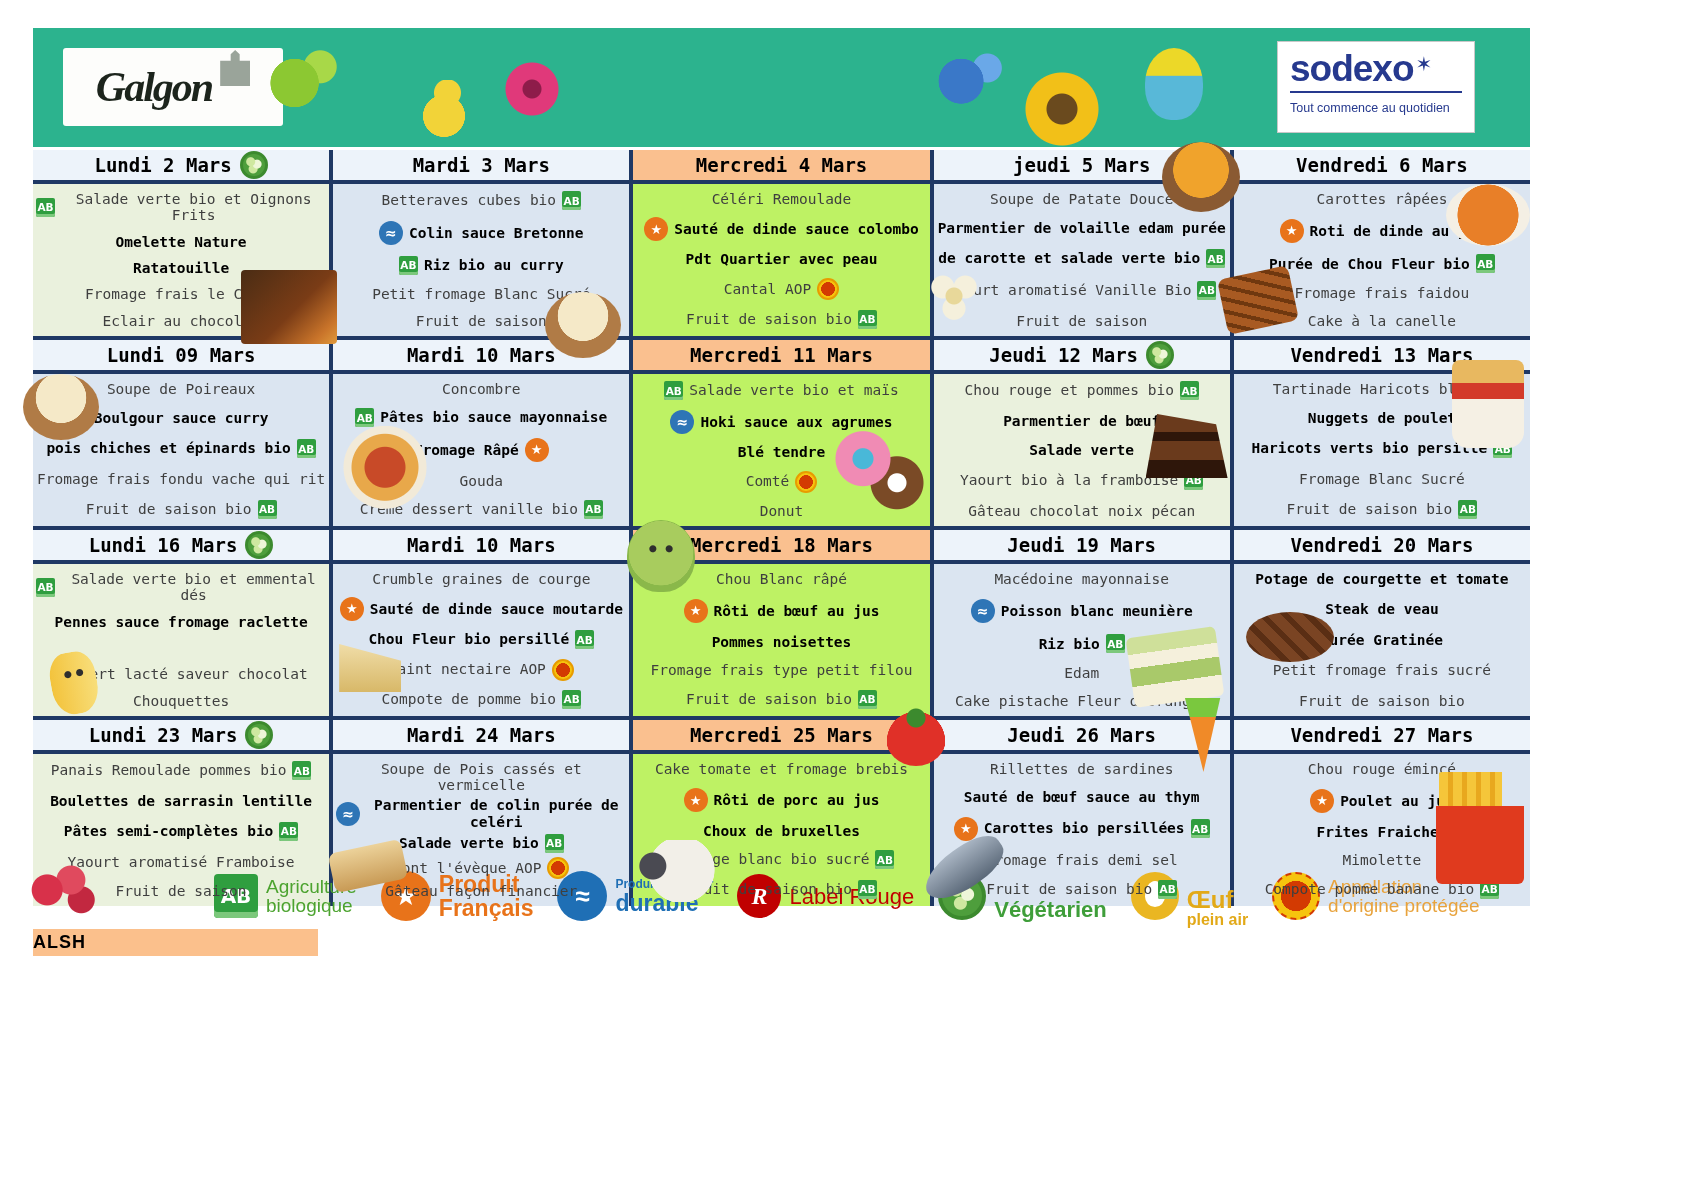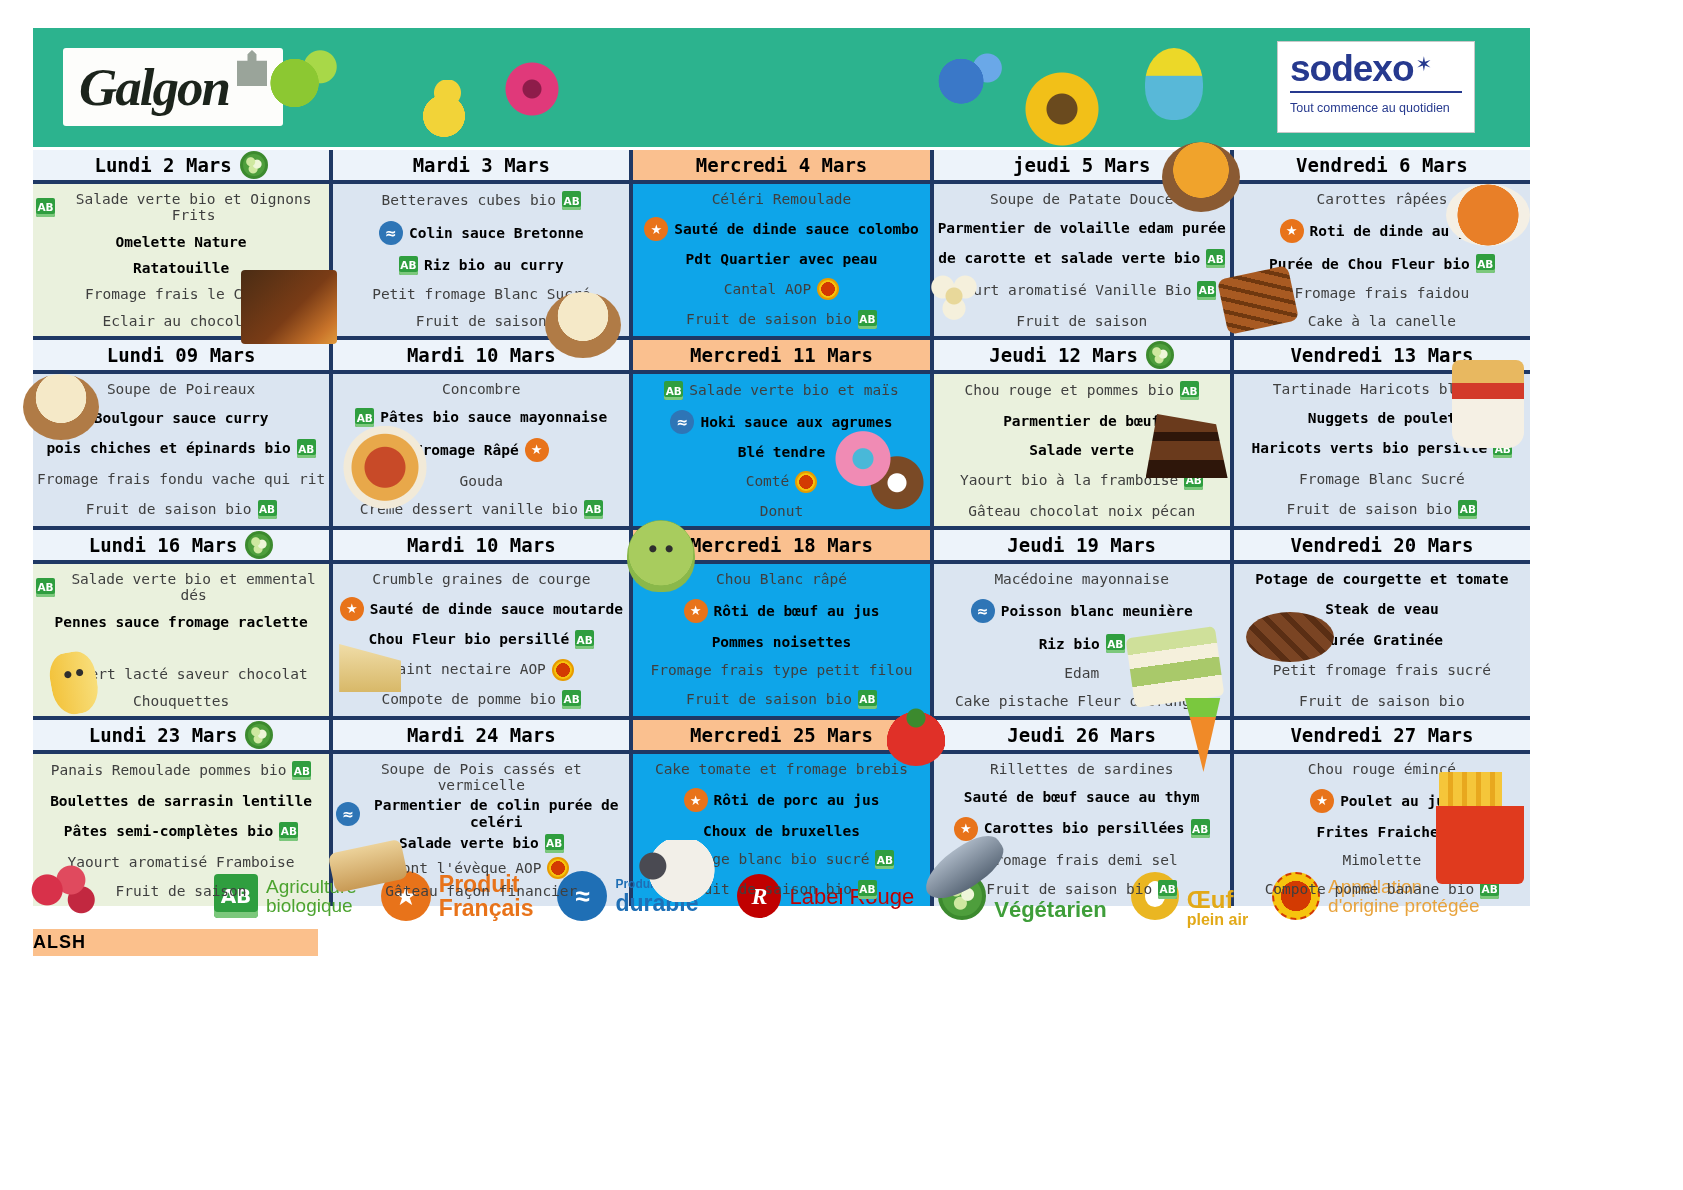--- a/index.html
+++ b/index.html
@@ -4,21 +4,21 @@
 <style>
   html,body{margin:0;padding:0;background:#ffffff;}
   .page{position:relative;width:1683px;height:1190px;background:#fff;overflow:hidden;
         font-family:"DejaVu Sans Mono","Liberation Mono",monospace;}
 
   
   .banner{position:absolute;left:33px;top:28px;width:1497px;height:119px;background:#2cb38e;}
   .galgon-box{position:absolute;left:30px;top:20px;width:220px;height:78px;background:#fdfdfb;
               border-radius:3px;display:flex;align-items:center;justify-content:center;gap:8px;}
   .galgon-text{font-family:"Liberation Serif",serif;font-style:italic;font-weight:bold;
-               font-size:53px;color:#1c241c;letter-spacing:-2px;}
+               font-size:42px;color:#1c241c;letter-spacing:-2px;}
   .galgon-building{width:30px;height:36px;background:#9aa49a;align-self:flex-start;margin-top:2px;
                clip-path:polygon(50% 0,65% 12%,65% 30%,100% 30%,100% 100%,0 100%,0 30%,35% 30%,35% 12%);}
   .hello-panel{position:absolute;left:580px;top:0;width:296px;height:119px;background:#8ed0c3;
                border:2px solid #c9e8e0;box-sizing:border-box;display:flex;align-items:center;justify-content:center;}
   .wreath{width:150px;height:96px;border:3px dotted #7fae4c;border-radius:50%;
           display:flex;flex-direction:column;align-items:center;justify-content:center;}
   .hello-l1{font-family:"Liberation Sans",sans-serif;font-size:12px;letter-spacing:3px;color:#6b6f66;}
   .hello-l2{font-family:"Liberation Serif",serif;font-style:italic;font-size:30px;color:#4c4f45;margin-top:-2px;}
   .branch-red{position:absolute;right:28px;top:6px;width:70px;height:36px;
               background:repeating-linear-gradient(70deg,#a03818 0 5px,transparent 5px 11px);border-radius:50%;opacity:.85;}
@@ -54,21 +54,21 @@
   .menu-grid{position:absolute;left:33px;top:150px;width:1497px;box-sizing:border-box;
              background:#1f3864;display:grid;grid-template-columns:repeat(5,1fr);gap:4px;}
   .day-header{height:30px;display:flex;align-items:center;justify-content:center;gap:8px;
               font-weight:bold;font-size:19px;color:#000;position:relative;}
   .hdr-light{background:#edf3fa;}
   .hdr-orange{background:#fac08f;}
   .day-cell{height:138px;position:relative;display:flex;flex-direction:column;
             justify-content:space-between;padding:7px 3px;box-sizing:content-box;}
   .cell-blue{background:#dbe5f1;}
   .cell-green{background:#eaf1dd;}
-  .cell-orange{background:#0ea5e9;}
+  .cell-orange{background:#bef264;}
   .menu-line{display:flex;align-items:center;justify-content:center;gap:6px;
              font-size:14.5px;color:#3f3f3f;text-align:center;line-height:1.12;min-height:15px;z-index:2;}
   .menu-line.bold{font-weight:bold;color:#000;}
   
   .ab{width:19px;height:19px;background:#2f9e3f;color:#fff;border-radius:2px;flex:none;
       font:bold 10.5px "DejaVu Sans","Liberation Sans",sans-serif;display:inline-flex;
       align-items:center;justify-content:center;box-shadow:inset 0 -3px 0 #7cc87c;}
   .fish{width:24px;height:24px;border-radius:50%;background:#2e75b6;color:#fff;flex:none;
         font:bold 14px "DejaVu Sans",sans-serif;display:inline-flex;align-items:center;justify-content:center;}
   .french{width:24px;height:24px;border-radius:50%;background:#e8731a;color:#fff;flex:none;

